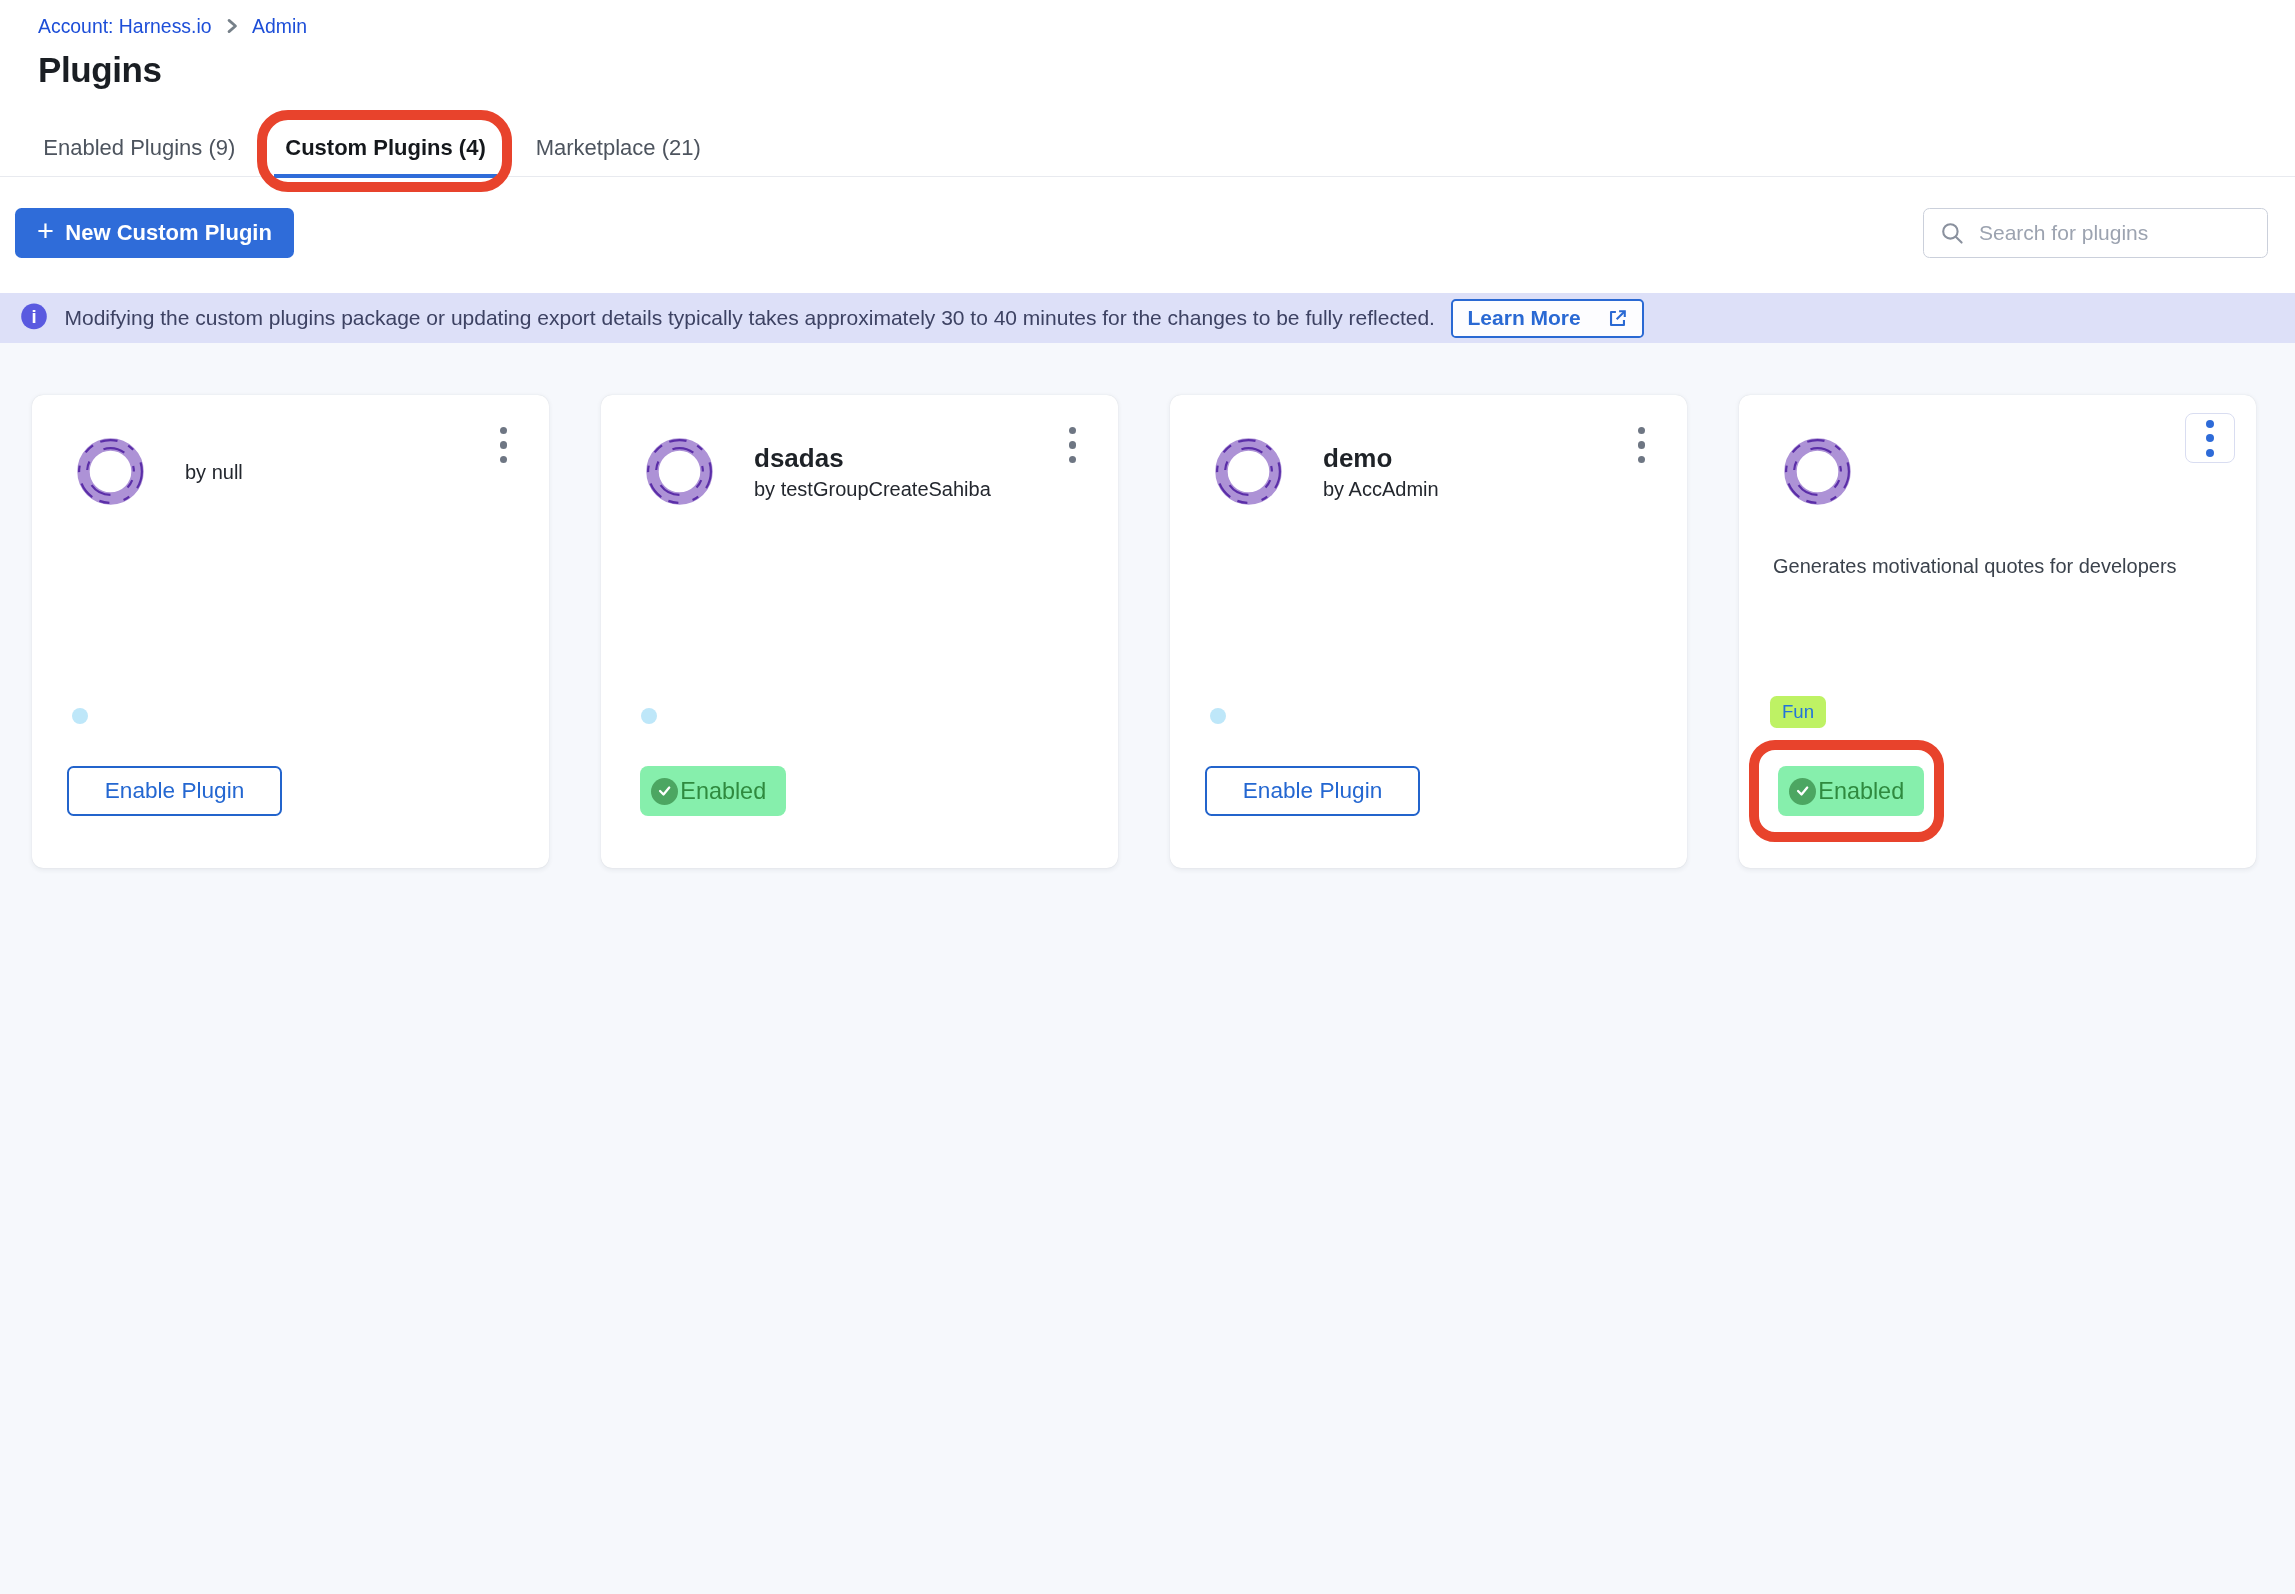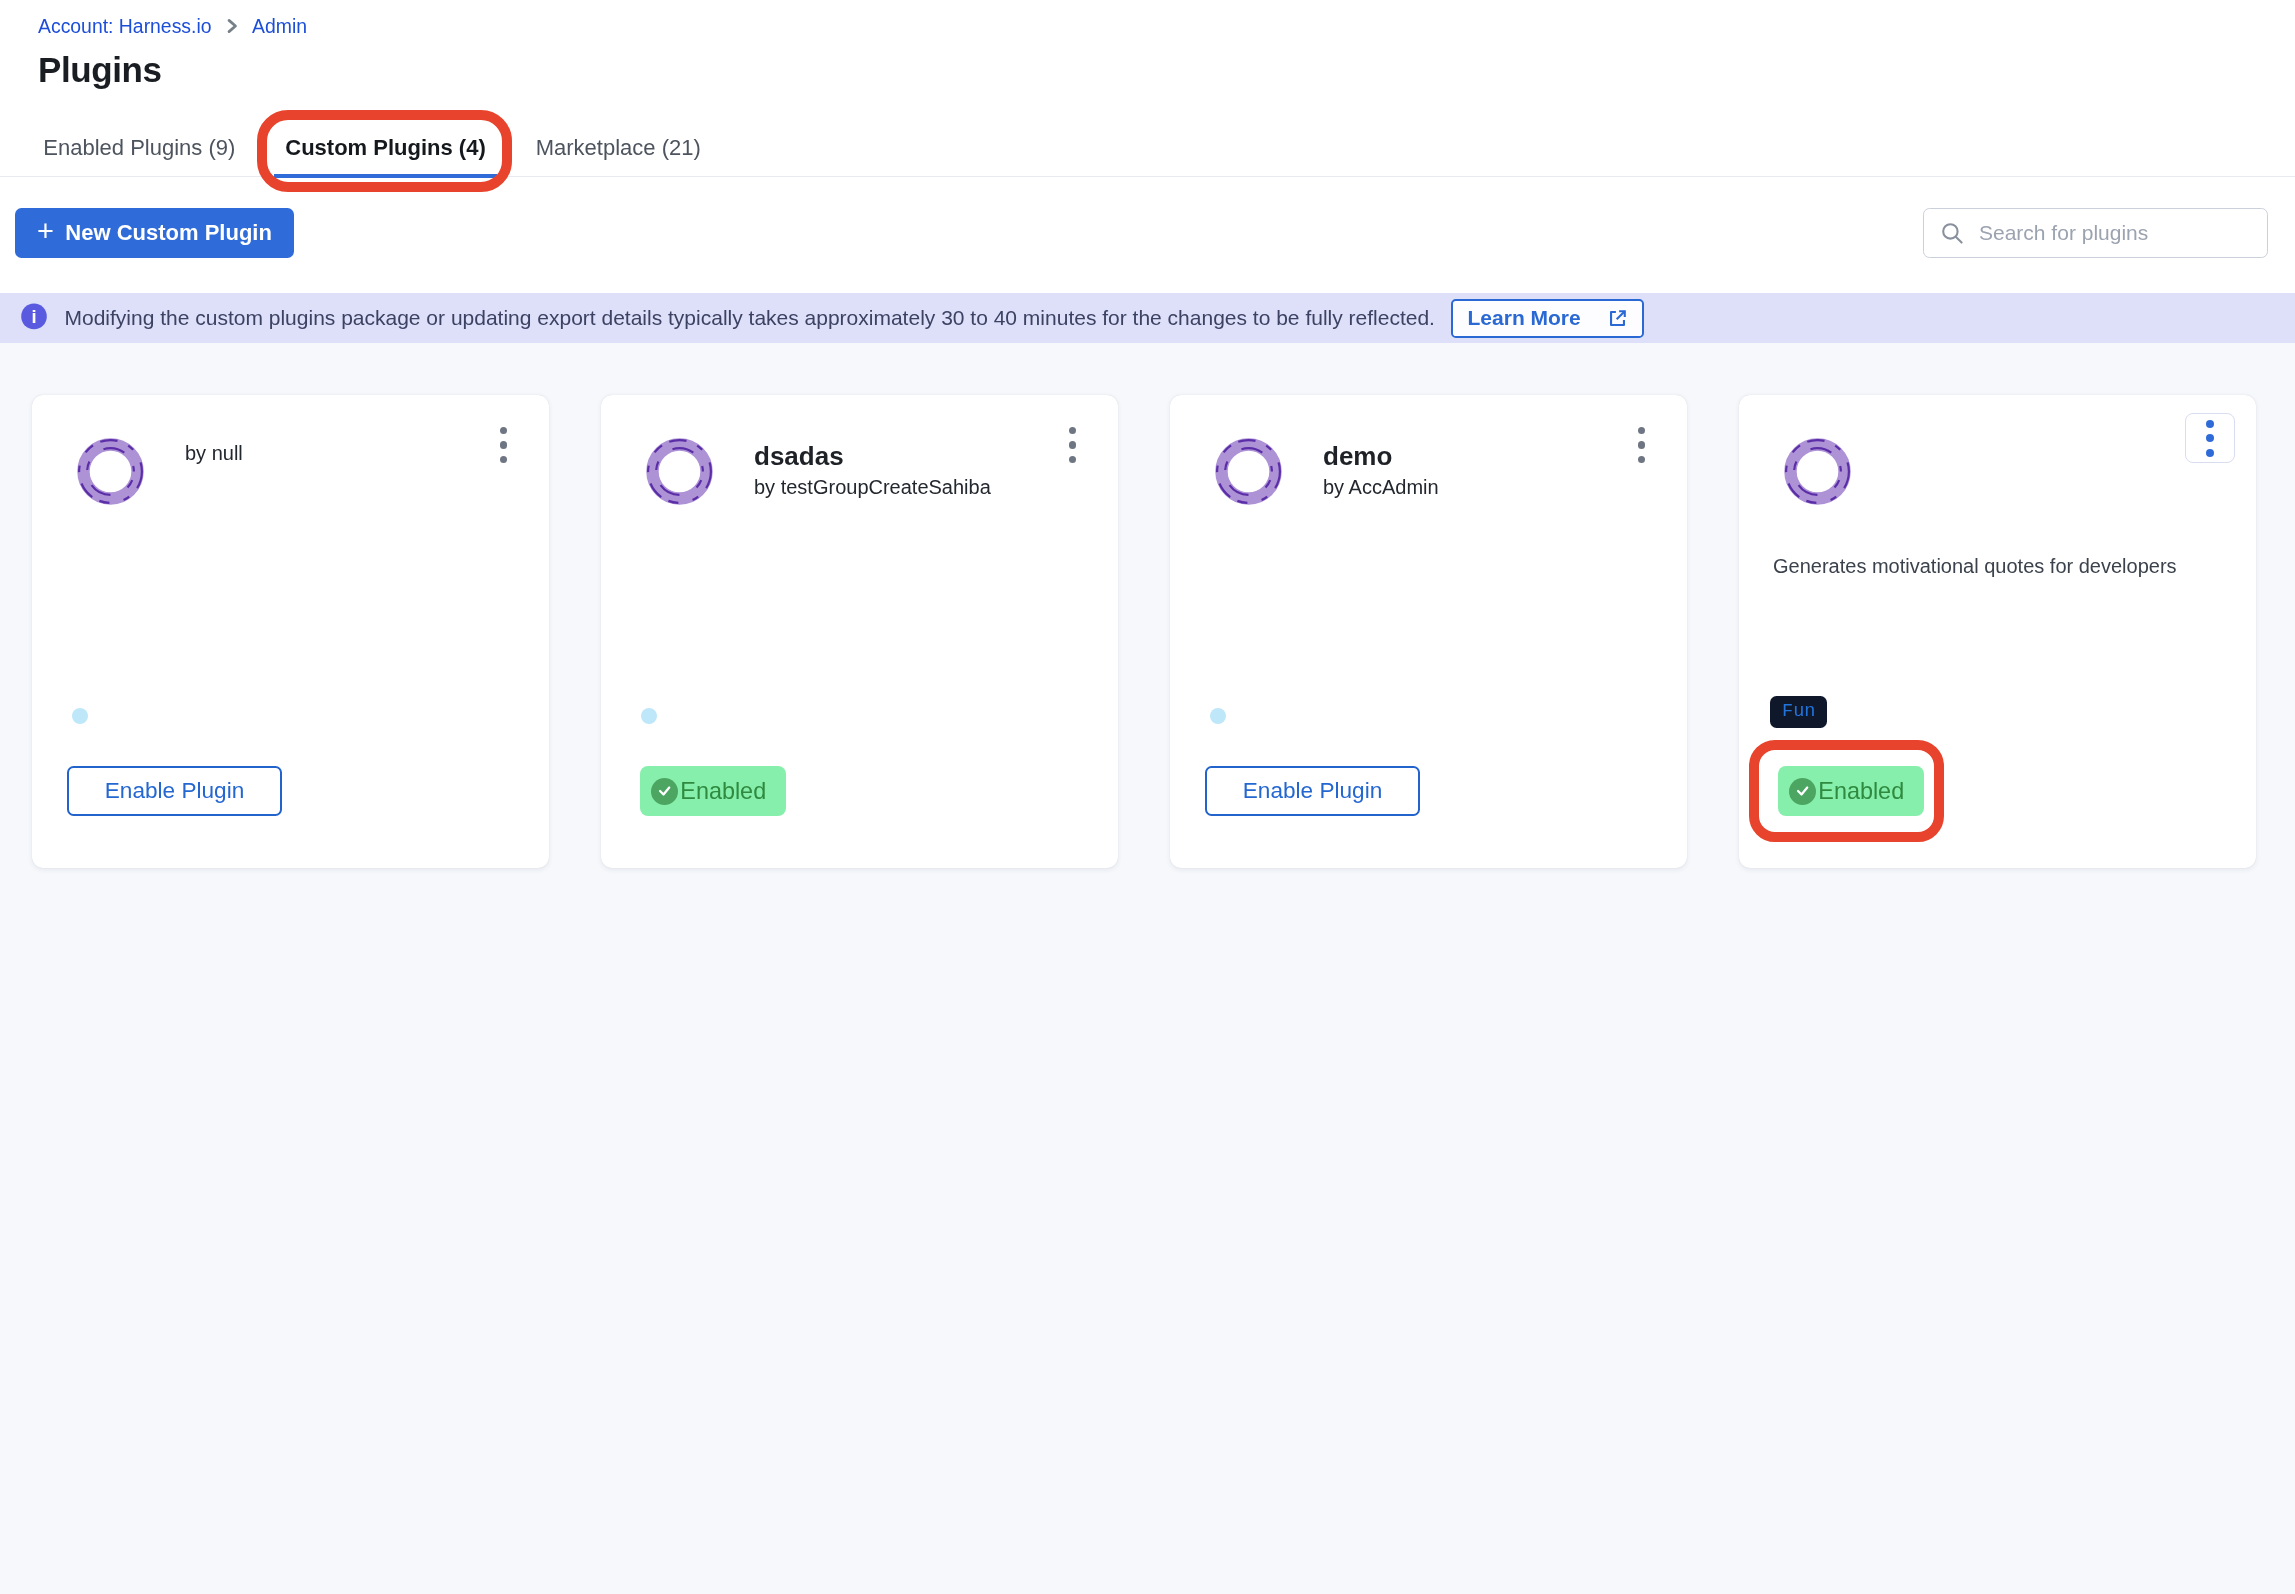--- a/index.html
+++ b/index.html
@@ -46,44 +46,44 @@
               margin-left:1.6px;background:#FDFDFF;border:2px solid #2A69D3;border-radius:4.8px;
               color:#2A69D3;font-size:21px;font-weight:700;cursor:pointer;font-family:inherit;
               flex:none;}
 
   
   .content{position:absolute;top:343px;left:0;right:0;bottom:0;background:#F6F8FC;}
   .cards{display:flex;gap:52px;padding:52px 0 0 32px;}
   .card{position:relative;width:517px;height:473px;background:#ffffff;border-radius:11.3px;
         box-shadow:0 1.6px 4.8px rgba(40,50,70,.08),0 0 0.8px rgba(40,50,70,.18);}
   .logo{position:absolute;left:42px;top:40px;width:73px;height:73px;}
-  .meta{position:absolute;left:153px;top:48px;height:73px;display:flex;flex-direction:column;
-        justify-content:flex-start;gap:8px;}
+  .meta{position:absolute;left:153px;top:40px;height:73px;display:flex;flex-direction:column;
+        justify-content:center;gap:8px;}
   .pname{font-size:26px;font-weight:700;color:#1E2227;line-height:1;}
   .pauthor{font-size:20px;color:#23272E;line-height:1;}
   .kebab{position:absolute;right:27.4px;top:26px;width:36px;height:48px;display:flex;
          flex-direction:column;align-items:center;justify-content:center;gap:7.3px;background:none;
          border:none;cursor:pointer;padding:0;}
   .kebab i{width:7.3px;height:7.3px;border-radius:50%;background:#6E7683;}
   .dot{position:absolute;left:40px;top:313px;width:16px;height:16px;border-radius:50%;
        background:#BEE7F9;}
   .enable-btn{position:absolute;left:35px;top:371px;width:215px;height:50px;background:#ffffff;
               border:2px solid #2364CC;border-radius:6.5px;color:#2467D1;font-size:22.6px;
               font-weight:400;cursor:pointer;font-family:inherit;}
   .badge{position:absolute;left:39px;top:371px;height:50px;display:inline-flex;align-items:center;
          gap:2px;padding:0 19.4px 0 11.3px;background:#86efac;border-radius:8px;color:#2F8A3F;
          font-size:23.4px;}
   .check{width:27px;height:27px;border-radius:50%;background:#4CA662;display:flex;
          align-items:center;justify-content:center;flex:none;}
 
   
   .desc{position:absolute;left:34px;top:158px;right:47px;font-size:20px;color:#3B424C;
         line-height:1.35;}
-  .tag{position:absolute;left:31px;top:301px;background:#0f172a;color:#2273DB;font-size:18.6px;
-       padding:6.5px 12px;border-radius:6.5px;line-height:1;font-family:Liberation Mono, monospace;}
+  .tag{position:absolute;left:31px;top:301px;background:#bef264;color:#2273DB;font-size:18.6px;
+       padding:6.5px 12px;border-radius:6.5px;line-height:1;}
   .annot-badge{left:9.7px;top:345px;width:195px;height:102px;border-radius:26px;}
   .kebab-active{position:absolute;right:21px;top:18px;width:50px;height:50px;box-sizing:border-box;
                 background:#ffffff;border:1.6px solid #D9DDF1;border-radius:8px;display:flex;
                 flex-direction:column;align-items:center;justify-content:center;gap:6.5px;
                 cursor:pointer;padding:0;}
   .kebab-active i{width:8px;height:8px;border-radius:50%;background:#2E6BD8;}
   .menu{position:absolute;left:134px;top:17px;width:292px;height:111px;background:#2E3B49;
         border-radius:8px;z-index:20;padding:7.3px;box-sizing:border-box;
         box-shadow:0 6.5px 16px rgba(20,28,38,.25);}
   .menu-item{height:47px;display:flex;align-items:center;padding-left:22.6px;color:#EFF2F5;

